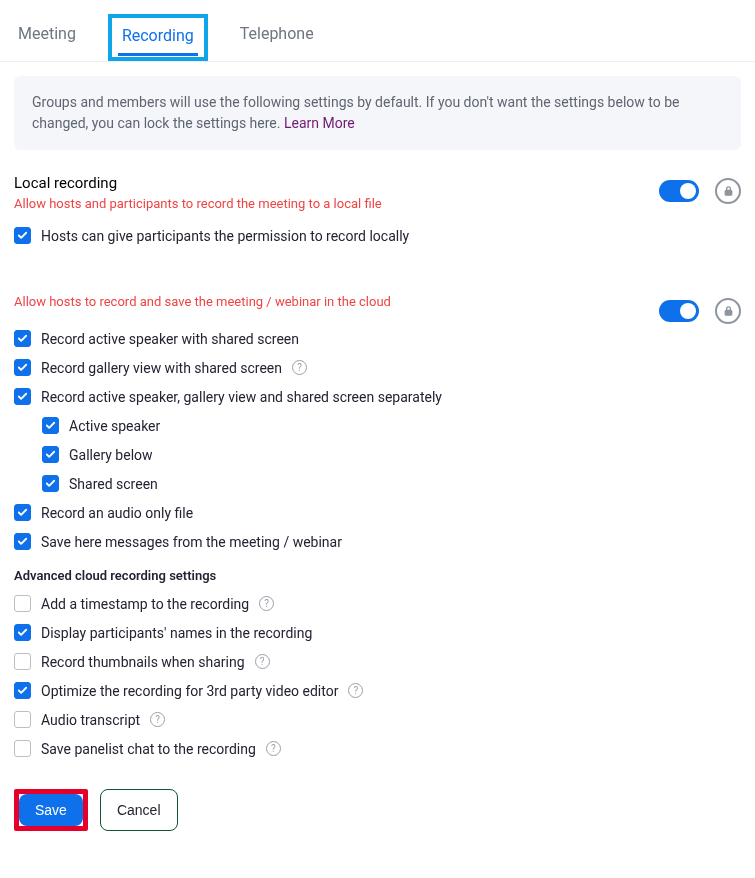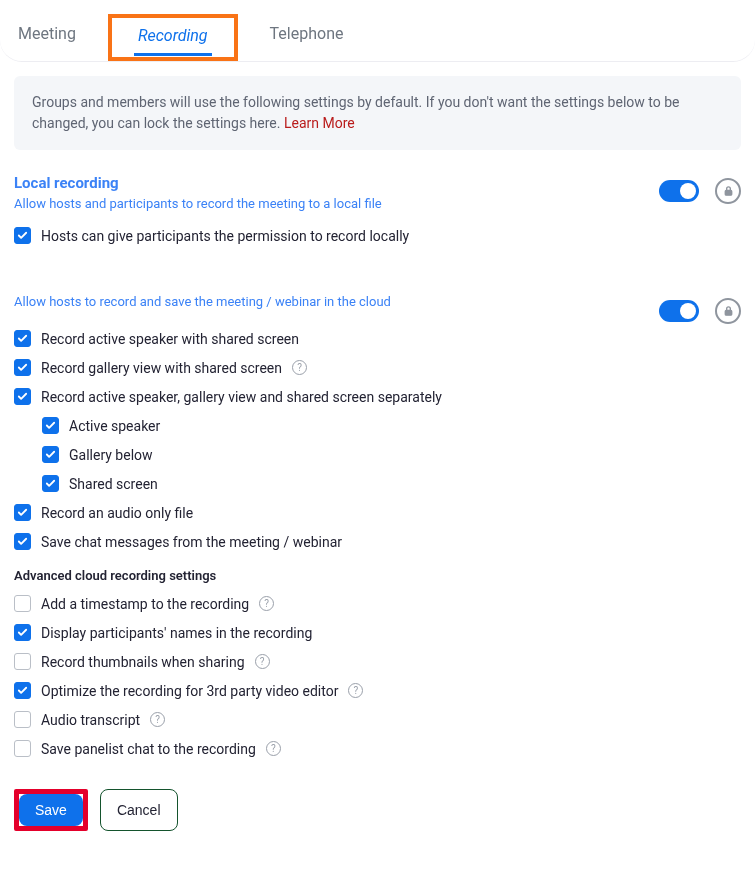--- a/index.html
+++ b/index.html
@@ -8,72 +8,70 @@
       font-size: 14px;
       color: #232333;
       width: 755px;
       background: #fff;
     }
     .tabs {
       display: flex;
       gap: 28px;
       padding: 14px 14px 0 14px;
       border-bottom: 1px solid #ededf2;
-      border-radius: 22px;
     }
     .tab {
       padding: 10px 4px 14px 4px;
       font-size: 16px;
       color: #6e7680;
       cursor: pointer;
       position: relative;
     }
     .tab.active {
       color: #0e71eb;
     }
     .tab.active::after {
       content: "";
       position: absolute;
       left: 0; right: 0; bottom: -1px;
       height: 3px;
       background: #0e71eb;
     }
     .highlight-box {
-      border: 4px solid #f97316;
-      padding: 2px 22px;
+      border: 4px solid #0ea5e9;
+      padding: 2px 6px;
       display: inline-block;
-      font-style: italic;
     }
     .info-banner {
       margin: 14px;
       padding: 16px 18px;
       background: #f4f6f9;
       border-radius: 6px;
       color: #5f6573;
       line-height: 1.5;
     }
-    .info-banner a { color: #b91c1c; text-decoration: none; }
+    .info-banner a { color: #701a75; text-decoration: none; }
     .section {
       padding: 10px 14px;
     }
     .section-head {
       display: flex;
       align-items: flex-start;
       justify-content: space-between;
       gap: 20px;
     }
     .section-title {
       font-size: 15px;
-      font-weight: 700;
-      color: #3b82f6;
+      font-weight: 400;
+      color: #000000;
       margin-bottom: 4px;
     }
     .section-desc {
       font-size: 13px;
-      color: #3b82f6;
+      color: #ef4444;
       margin-bottom: 10px;
     }
     .head-controls {
       display: flex;
       align-items: center;
       gap: 16px;
       padding-top: 4px;
     }
     .toggle {
       width: 40px;
@@ -292,21 +290,21 @@
     </div>
     <span class="opt-label">Record an audio only file</span>
   </div>
 
   <div class="opt-row">
     <div class="checkbox checked">
       <svg width="11" height="11" viewBox="0 0 24 24" fill="none" stroke="currentColor" stroke-width="4" stroke-linecap="round" stroke-linejoin="round">
           <polyline points="20 6 9 17 4 12"></polyline>
         </svg>
     </div>
-    <span class="opt-label">Save chat messages from the meeting / webinar</span>
+    <span class="opt-label">Save here messages from the meeting / webinar</span>
   </div>
 
   <div class="sub-heading">Advanced cloud recording settings</div>
 
   <div class="opt-row">
     <div class="checkbox">
       
     </div>
     <span class="opt-label">Add a timestamp to the recording</span>
     <div class="help">?</div>

